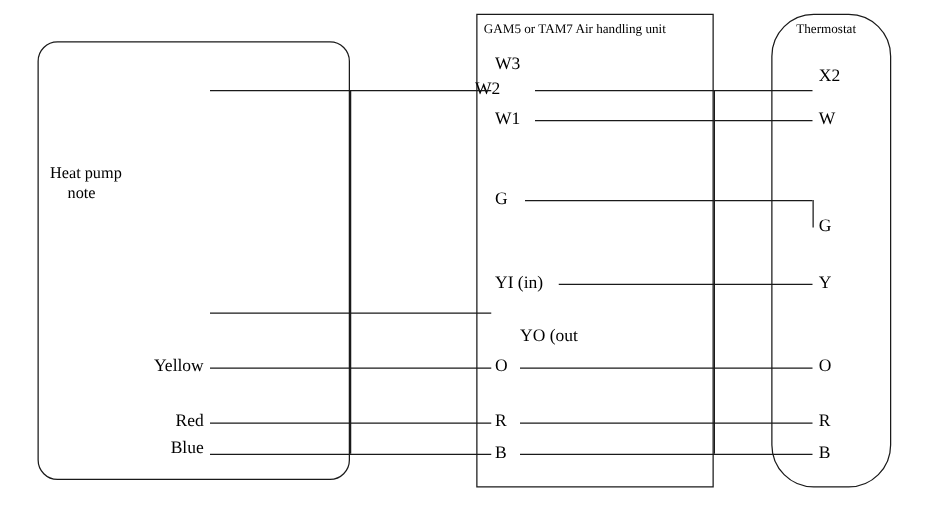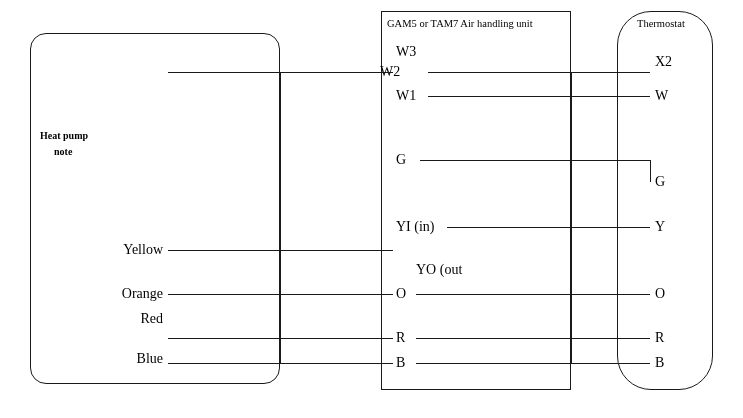--- a/index.html
+++ b/index.html
@@ -46,22 +46,22 @@
     position: absolute;
     white-space: nowrap;
     color: #000;
     line-height: 1;
   }
   .bold {
     font-weight: normal;
     font-size: 14px;
   }
   .small {
-    font-size: 10px;
-    font-weight: bold;
+    font-size: 13px;
+    font-weight: normal;
   }
   .tiny-title {
     font-size: 10.5px;
     font-weight: normal;
   }
   .right {
     text-align: right;
   }
   .wire {
     position: absolute;
@@ -83,23 +83,22 @@
   <div class="box" id="ahu-box"></div>
   <div class="box" id="thermostat-box"></div>
 
   <div class="lbl small" style="left:40px; top:131px;">Heat pump</div>
   <div class="lbl small" style="left:54px; top:147px;">note</div>
 
   <div class="lbl tiny-title" style="left:387px; top:19px;">GAM5 or TAM7 Air handling unit</div>
 
   <div class="lbl tiny-title" style="left:637px; top:19px;">Thermostat</div>
 
-  <div class="lbl bold right" style="left:23px; top:243px; width:140px;">Yellow</div>
-  <div class="lbl bold right" style="left:23px; top:287px; width:140px;">Orange</div>
-  <div class="lbl bold right" style="left:23px; top:312px; width:140px;">Red</div>
+  <div class="lbl bold right" style="left:23px; top:287px; width:140px;">Yellow</div>
+  <div class="lbl bold right" style="left:23px; top:331px; width:140px;">Red</div>
   <div class="lbl bold right" style="left:23px; top:352px; width:140px;">Blue</div>
 
   <div class="lbl bold" style="left:396px; top:45px;">W3</div>
   <div class="lbl bold" style="left:380px; top:65px;">W2</div>
   <div class="lbl bold" style="left:396px; top:89px;">W1</div>
   <div class="lbl bold" style="left:396px; top:153px;">G</div>
   <div class="lbl bold" style="left:396px; top:220px;">YI  (in)</div>
   <div class="lbl bold" style="left:416px; top:243px;margin-top:20px;">YO (out</div>
   <div class="lbl bold" style="left:396px; top:287px;">O</div>
   <div class="lbl bold" style="left:396px; top:331px;">R</div>

